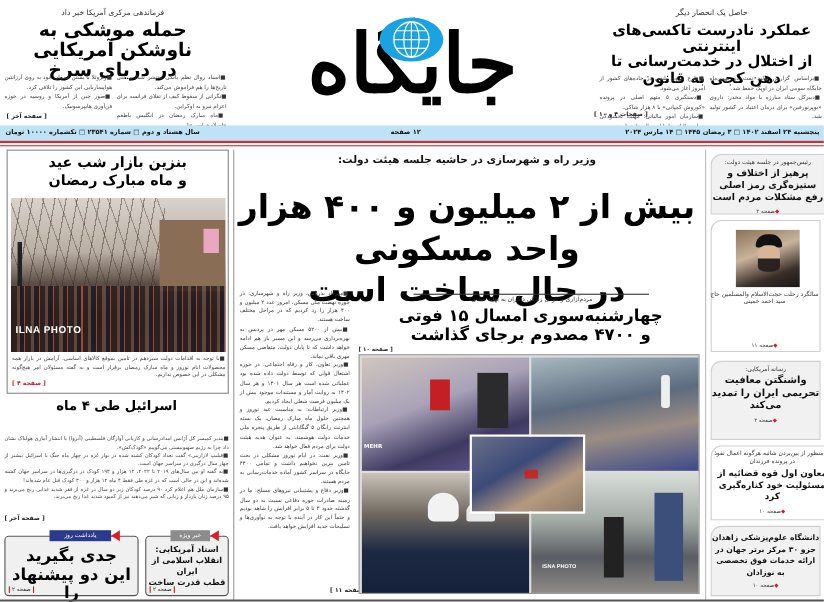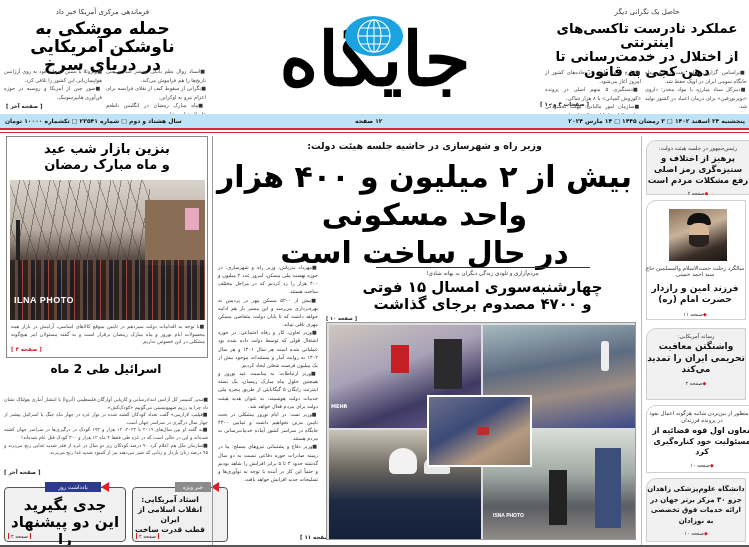--- a/index.html
+++ b/index.html
@@ -78,21 +78,21 @@
       <circle cx="29" cy="20" r="16" fill="none" stroke="#fff" stroke-width="1.2"></circle>
       <ellipse cx="29" cy="20" rx="7" ry="16" fill="none" stroke="#fff" stroke-width="1.1"></ellipse>
       <line x1="13" y1="20" x2="45" y2="20" stroke="#fff" stroke-width="1.1"></line>
       <line x1="29" y1="4" x2="29" y2="36" stroke="#fff" stroke-width="1.1"></line>
       <line x1="15" y1="12" x2="43" y2="12" stroke="#fff" stroke-width="1"></line>
       <line x1="15" y1="28" x2="43" y2="28" stroke="#fff" stroke-width="1"></line>
     </svg>
   </div>
 </div>
 
-<div class="abs kicker" style="left:545px;top:8px;width:204px;">حاصل یک نگرانی دیگر</div>
+<div class="abs kicker" style="left:545px;top:8px;width:204px;">حاصل یک انحصار دیگر</div>
 <div class="abs bigtitle" style="left:545px;top:21px;width:204px;font-size:13.5px;">
   <div>عملکرد نادرست تاکسی‌های اینترنتی</div>
   <div>از اختلال در خدمت‌رسانی تا دهن کجی به قانون</div>
 </div>
 <div class="abs bullets" style="left:645px;top:68px;width:102px;">
   <p>براساس گزارش تولید نفت در بهمن‌ماه جایگاه سومی ایران در اوپک حفظ شد.</p>
   <p>دبیرکل ستاد مبارزه با مواد مخدر: داروی «بوپرنورفین» برای درمان اعتیاد در کشور تولید شد.</p>
 </div>
 <div class="abs bullets" style="left:545px;top:68px;width:96px;">
   <p>طرح نیروی پلیس در جاده‌های کشور از امروز آغاز می‌شود.</p>
@@ -122,21 +122,21 @@
     <div style="position:absolute;left:0;bottom:0;width:195px;height:60px;background:repeating-linear-gradient(90deg,#2a1f1c 0 5px,#6a4a3e 5px 8px,#1b1a22 8px 12px,#b04a3a 12px 13px);opacity:.85;"></div>
     <div style="position:absolute;left:4px;top:115px;font-size:9px;font-weight:bold;color:#fff;font-family:'Liberation Sans',sans-serif;letter-spacing:0.5px;">ILNA PHOTO</div>
   </div>
   <div class="bullets" style="position:absolute;left:4px;top:186px;width:194px;font-size:5px;line-height:7.5px;">
     <p>با توجه به اقدامات دولت سیزدهم در تامین بموقع کالاهای اساسی، آرامش در بازار همه محصولات ایام نوروز و ماه مبارک رمضان برقرار است و به گفته مسئولان امر هیچ‌گونه مشکلی در این خصوص نداریم.</p>
   </div>
   <div class="pageref" style="position:absolute;left:4px;top:209px;color:#d01a2a;">[ صفحه ۴ ]</div>
 </div>
 
 <div class="abs bigtitle" style="left:4px;top:362px;width:204px;font-size:12px;line-height:15px;">
-  <div>اسرائیل طی 2 ماه</div>
+  <div>اسرائیل طی ۴ ماه</div>
 </div>
 <div class="abs bullets" style="left:4px;top:396px;width:204px;font-size:4.8px;line-height:7.6px;">
   <p>مدیر کمیسر کل آژانس امدادرسانی و کاریابی آوارگان فلسطینی (آنروا) با انتشار آماری هولناک نشان داد چرا به رژیم صهیونیستی می‌گوییم «کودک‌کش».</p>
   <p>فیلیپ لازارینی» گفت تعداد کودکان کشته شده در نوار غزه در چهار ماه جنگ با اسرائیل بیشتر از چهار سال درگیری در سراسر جهان است.</p>
   <p>به گفته او بین سال‌های ۲۰۱۹ تا ۲۰۲۲، ۱۲ هزار و ۱۹۳ کودک در درگیری‌ها در سراسر جهان کشته شده‌اند و این در حالی است که در غزه طی فقط ۴ ماه ۱۲ هزار و ۳۰۰ کودک قتل عام شده‌اند!</p>
   <p>سازمان ملل هم اعلام کرد ۹۰ درصد کودکان زیر دو سال در غزه از فقر شدید غذایی رنج می‌برند و ۹۵ درصد زنان باردار و زنانی که شیر می‌دهند نیز از کمبود شدید غذا رنج می‌برند.</p>
 </div>
 <div class="abs pageref" style="left:4px;top:469px;">[ صفحه آخر ]</div>
 
 <div class="abs notebox" style="left:4px;top:487px;width:122px;height:55px;">
@@ -144,36 +144,36 @@
     <span>یادداشت روز</span>
     <span class="arrow"></span>
   </div>
   <div class="bigtitle" style="position:absolute;left:0;top:9px;width:120px;font-size:15px;line-height:17px;">
     <div>جدی بگیرید</div>
     <div>این دو پیشنهاد را</div>
   </div>
   <div class="boxref" style="left:3px;">صفحه ۲</div>
 </div>
 
-<div class="abs notebox" style="left:132px;top:487px;width:96px;height:55px;">
+<div class="abs notebox" style="left:132px;top:487px;width:76px;height:55px;">
   <div class="tag" style="right:16px;width:36px;background:#8c8c8c;">
     <span>خبر ویژه</span>
     <span class="arrow"></span>
   </div>
   <div style="position:absolute;left:0;top:7px;width:74px;text-align:center;font-weight:bold;font-size:7.5px;line-height:10px;color:#111;">
     <div>استاد آمریکایی:</div>
     <div>انقلاب اسلامی از ایران</div>
     <div>قطب قدرت ساخت</div>
   </div>
   <div class="boxref" style="left:3px;">صفحه ۲</div>
 </div>
 
 <div class="abs" style="left:212px;top:136px;width:1px;height:410px;background:#999;"></div>
 <div class="abs" style="left:212px;top:140px;width:425px;text-align:center;font-size:9.5px;font-weight:bold;color:#111;">وزیر راه و شهرسازی در حاشیه جلسه هیئت دولت:</div>
-<div class="abs bigtitle" style="left:212px;top:158px;width:425px;font-size:30px;line-height:38px;letter-spacing:-1px;">
+<div class="abs bigtitle" style="left:212px;top:170px;width:425px;font-size:30px;line-height:38px;letter-spacing:-1px;">
   <div>بیش از ۲ میلیون و ۴۰۰ هزار واحد مسکونی</div>
   <div>در حال ساخت است</div>
 </div>
 
 <div class="abs bullets" style="left:218px;top:263px;width:100px;font-size:5px;line-height:8.15px;color:#333;">
   <p>مهرداد بذرپاش، وزیر راه و شهرسازی: در حوزه نهضت ملی مسکن، امروز عدد ۲ میلیون و ۴۰۰ هزار را رد کردیم که در مراحل مختلف ساخت هستند.</p>
   <p>بیش از ۵۲۰۰ مسکن مهر در پردیس به بهره‌برداری می‌رسد و این مسیر باز هم ادامه خواهد داشت که تا پایان دولت، متقاضی مسکن مهری باقی نماند.</p>
   <p>وزیر تعاون، کار و رفاه اجتماعی: در حوزه اشتغال قولی که توسط دولت داده شده بود عملیاتی شده است هر سال ۱۴۰۱ و هر سال ۱۴۰۲ به روایت آمار و مستندات موجود بیش از یک میلیون فرصت شغلی ایجاد کردیم.</p>
   <p>وزیر ارتباطات: به مناسبت عید نوروز و همچنین حلول ماه مبارک رمضان، یک بسته اینترنت رایگان ۵ گیگابایتی از طریق پنجره ملی خدمات دولت هوشمند، به عنوان هدیه هیئت دولت برای مردم فعال خواهد شد.</p>
   <p>وزیر نفت: در ایام نوروز مشکلی در بحث تامین بنزین نخواهیم داشت و تمامی ۴۴۰۰ جایگاه در سراسر کشور آماده خدمات‌رسانی به مردم هستند.</p>
@@ -220,21 +220,20 @@
   <div class="side-ref">صفحه ۲</div>
 </div>
 
 <div class="abs sidebox white" style="left:646px;top:200px;width:100px;height:120px;">
   <div style="position:absolute;left:22px;top:8px;width:58px;height:52px;background:linear-gradient(160deg,#8b7058 0%,#c9b39c 40%,#3a2e28 75%,#1a1614 100%);">
     <div style="position:absolute;left:18px;top:4px;width:24px;height:12px;background:#111;border-radius:12px 12px 2px 2px;"></div>
     <div style="position:absolute;left:20px;top:14px;width:20px;height:18px;background:#d9b597;border-radius:40%;"></div>
     <div style="position:absolute;left:20px;top:26px;width:20px;height:12px;background:#2a2220;border-radius:0 0 40% 40%;"></div>
   </div>
   <div class="side-kicker" style="position:absolute;top:60px;width:100px;">سالگرد رحلت حجت‌الاسلام والمسلمین حاج سید احمد خمینی</div>
-  <div class="side-title" style="position:absolute;top:80px;width:100px;font-size:9px;line-height:11px;">فرزند امین و رازدار حضرت امام (ره)</div>
   <div class="side-ref" style="position:absolute;top:110px;width:100px;margin:0;">صفحه ۱۱</div>
 </div>
 
 <div class="abs sidebox" style="left:646px;top:328px;width:100px;height:72px;">
   <div class="side-kicker">رسانه آمریکایی:</div>
   <div class="side-title" style="font-size:9px;line-height:11.5px;">واشنگتن معافیت تحریمی ایران را تمدید می‌کند</div>
   <div class="side-ref">صفحه ۲</div>
 </div>
 
 <div class="abs sidebox white" style="left:646px;top:405px;width:112px;height:68px;">

